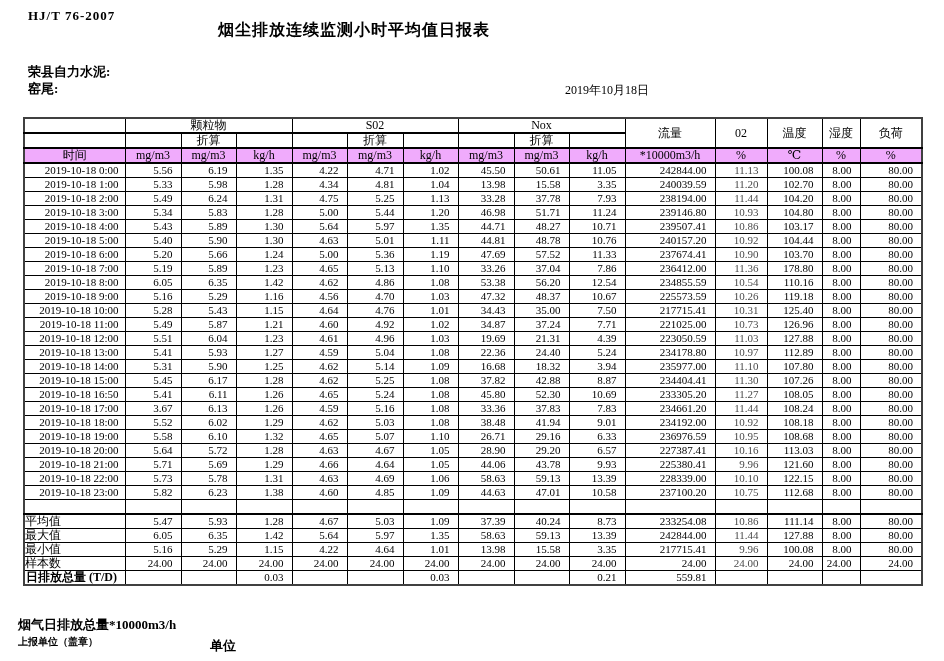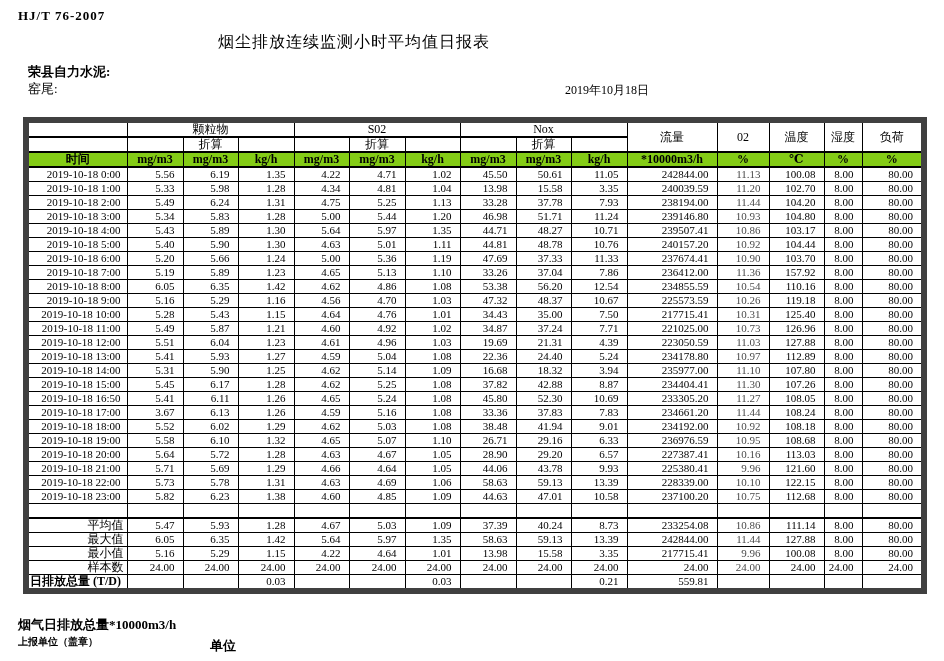--- a/index.html
+++ b/index.html
@@ -2,41 +2,41 @@
 <html><head>
 <meta charset="utf-8">
 <style>
   html,body{margin:0;padding:0;}
   body{
     width:944px;height:661px;background:#ffffff;color:#000;
     font-family:"Liberation Serif","DejaVu Serif",serif;
     position:relative;overflow:hidden;
   }
   .abs{position:absolute;white-space:nowrap;}
-  .std-no{left:18px;top:8px;font-size:13px;font-weight:bold;letter-spacing:1px;}
-  .title{left:218px;top:32px;font-size:16px;font-weight:normal;letter-spacing:1px;}
+  .std-no{left:28px;top:8px;font-size:13px;font-weight:bold;letter-spacing:1px;}
+  .title{left:218px;top:20px;font-size:16px;font-weight:bold;letter-spacing:1px;}
   .company{left:28px;top:63px;font-size:13px;font-weight:bold;}
-  .site{left:28px;top:80px;font-size:13px;font-weight:normal;}
+  .site{left:28px;top:80px;font-size:13px;font-weight:bold;}
   .date{left:565px;top:82px;font-size:12px;}
   table{
     position:absolute;left:23px;top:117px;
     border-collapse:collapse;table-layout:fixed;width:897px;
-    border:6px solid #404040;
+    border:2px solid #404040;
   }
   td{
     border:1px solid #000;font-size:11px;height:13px;line-height:13px;
     padding:0 8px 0 0;text-align:right;overflow:hidden;white-space:nowrap;
     vertical-align:middle;
   }
   thead td{text-align:center;padding:0;font-size:12px;border-bottom-width:2px;}
-  td.green{background:#84cc16;font-weight:bold;}
+  td.green{background:#f0abfc;}
   td.time{padding-right:6px;}
   td.o2{color:#4a4a4a;}
   tr.sep td{border-top:2px solid #000;}
-  td.slabel{text-align:right;padding-right:3px;font-size:12px;}
+  td.slabel{text-align:left;padding-right:3px;font-size:12px;}
   td.tlabel{text-align:left;padding:0 0 0 1px;font-size:12px;font-weight:bold;}
   .footer1{left:18px;top:616px;font-size:13px;font-weight:bold;}
   .footer2{left:18px;top:635px;font-size:10px;font-weight:bold;}
   .footer3{left:210px;top:637px;font-size:13px;font-weight:bold;}
 </style>
 </head>
 <body>
 
 <div class="abs std-no">HJ/T  76-2007</div>
 <div class="abs title">烟尘排放连续监测小时平均值日报表</div>
@@ -209,42 +209,42 @@
       </tr>
       <tr>
         <td class="time">2019-10-18 6:00</td>
         <td>5.20</td>
         <td>5.66</td>
         <td>1.24</td>
         <td>5.00</td>
         <td>5.36</td>
         <td>1.19</td>
         <td>47.69</td>
-        <td>37.33</td>
+        <td>57.52</td>
         <td>11.33</td>
         <td>237674.41</td>
         <td class="o2">10.90</td>
         <td>103.70</td>
         <td>8.00</td>
         <td>80.00</td>
       </tr>
       <tr>
         <td class="time">2019-10-18 7:00</td>
         <td>5.19</td>
         <td>5.89</td>
         <td>1.23</td>
         <td>4.65</td>
         <td>5.13</td>
         <td>1.10</td>
         <td>33.26</td>
         <td>37.04</td>
         <td>7.86</td>
         <td>236412.00</td>
         <td class="o2">11.36</td>
-        <td>157.92</td>
+        <td>178.80</td>
         <td>8.00</td>
         <td>80.00</td>
       </tr>
       <tr>
         <td class="time">2019-10-18 8:00</td>
         <td>6.05</td>
         <td>6.35</td>
         <td>1.42</td>
         <td>4.62</td>
         <td>4.86</td>

